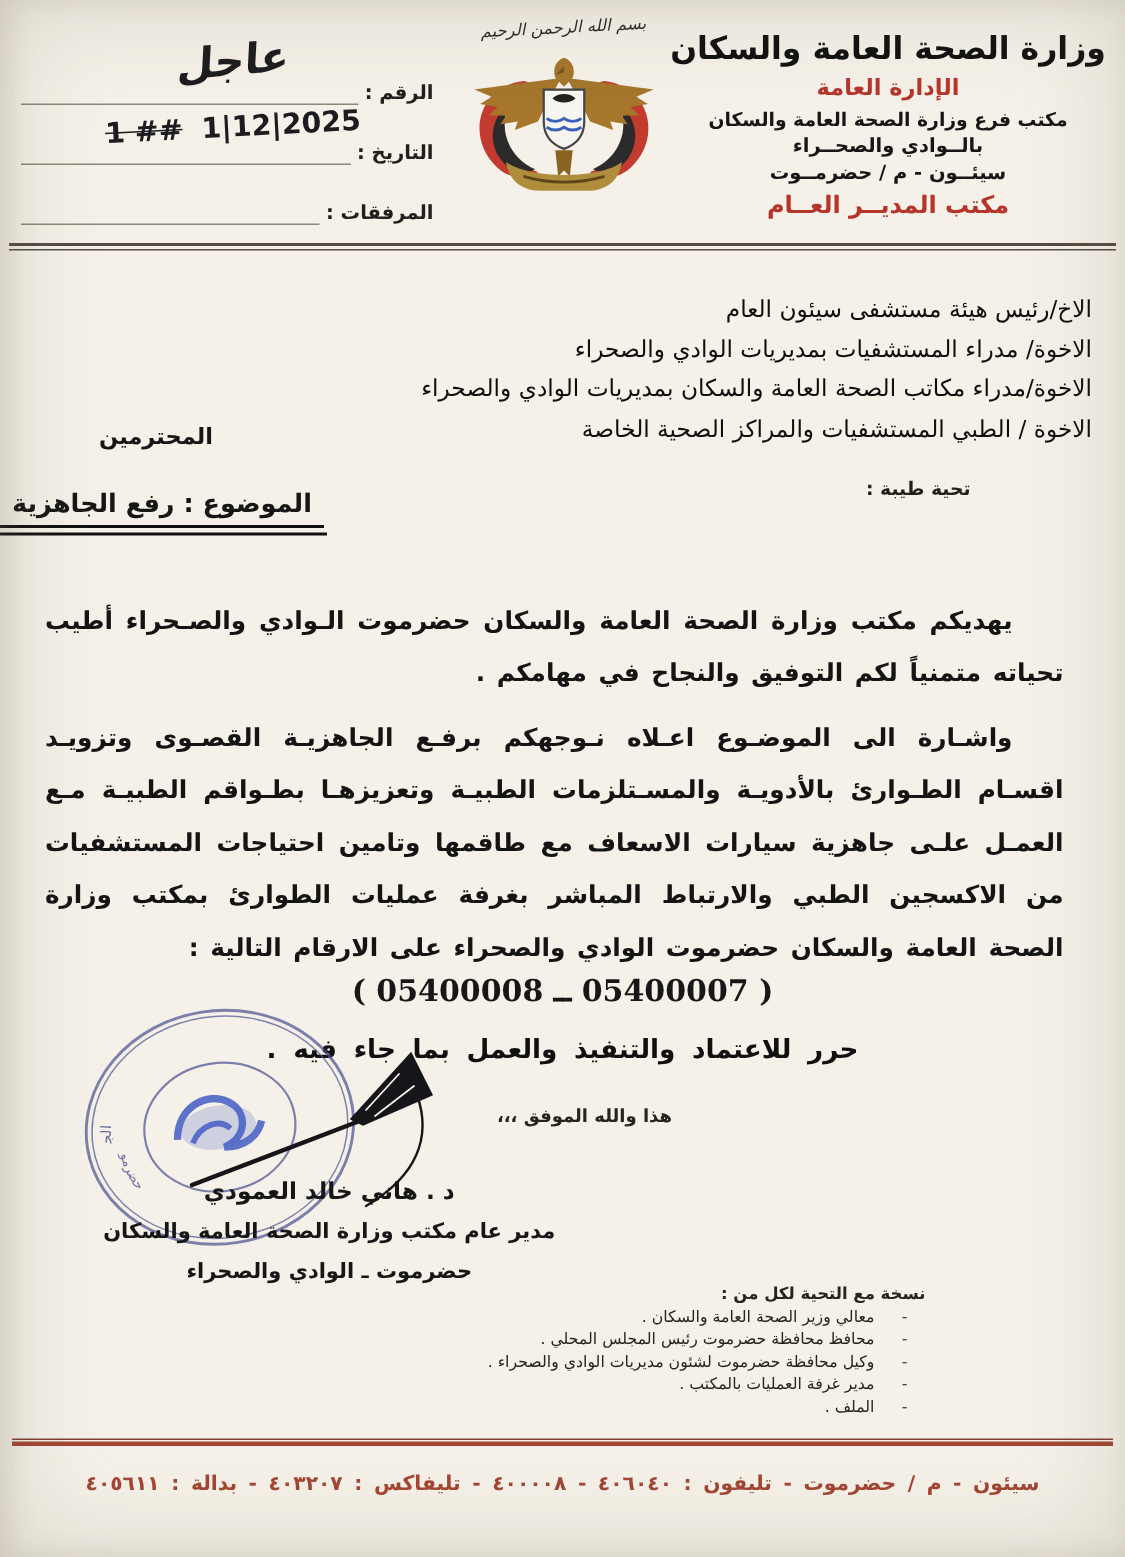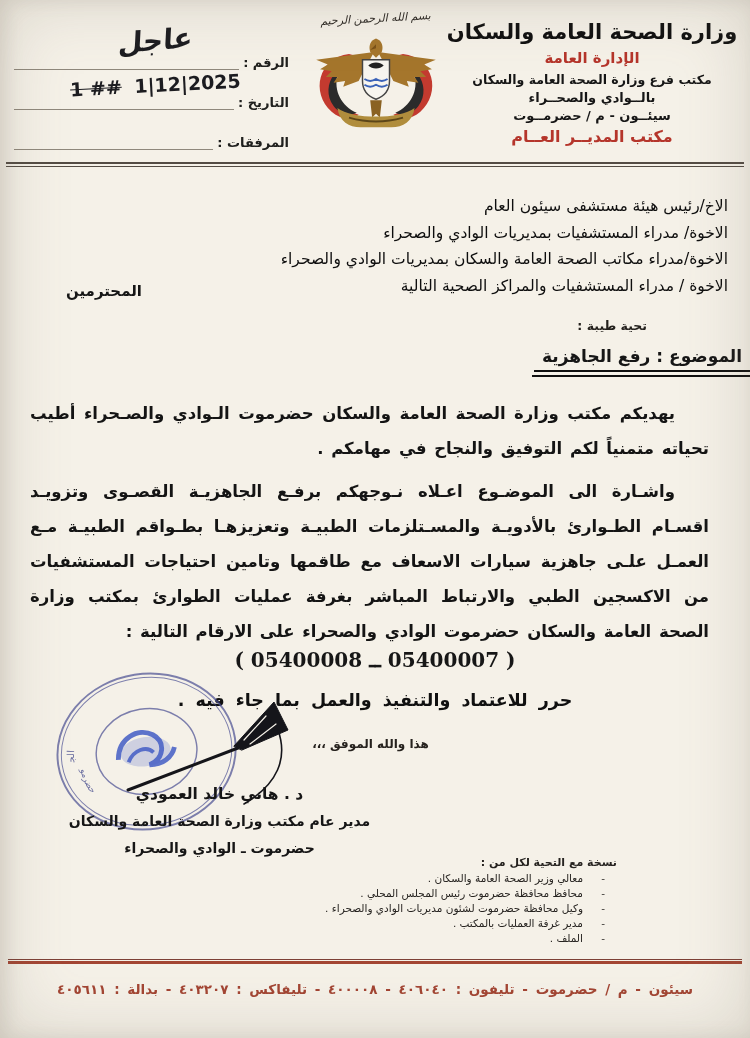--- a/index.html
+++ b/index.html
@@ -41,39 +41,39 @@
   .hdr-rule{position:absolute;top:162px;left:6px;right:6px;height:5px;
     border-top:2.5px solid #544c44;border-bottom:1.5px solid #544c44;}
 
   
   .recipients{position:absolute;top:193px;right:22px;width:700px;
     font-size:15.5px;font-weight:400;line-height:26.5px;color:#0e0e0e;}
   .respected{position:absolute;top:282px;left:66px;font-size:15px;font-weight:800;}
   .greeting{position:absolute;top:318px;right:103px;font-size:12.5px;font-weight:700;color:#23201c;}
 
   
-  .subject-row{position:absolute;top:346px;width:100%;text-align:right;}
+  .subject-row{position:absolute;top:326px;width:100%;text-align:left;}
   .subject{display:inline-block;font-size:17px;font-weight:800;padding:0 8px 4px;
     border-bottom:2.5px solid #101010;position:relative;}
   .subject::after{content:"";position:absolute;right:-2px;left:-2px;bottom:-7px;
     border-bottom:2px solid #101010;}
 
   
   .bodytext{position:absolute;right:41px;left:30px;text-align:justify;
     font-size:16.5px;font-weight:700;line-height:35px;color:#141414;word-spacing:2px;}
   .p1{top:396px;text-indent:34px;}
   .p2{top:474px;text-indent:34px;}
   .phones{position:absolute;top:648px;width:100%;text-align:center;font-size:20px;
     font-weight:700;font-family:"DejaVu Serif",serif;color:#171717;}
   .phones bdo{direction:ltr;unicode-bidi:bidi-override;}
 
   
   .directive{position:absolute;top:690px;width:100%;text-align:center;
     font-size:17.5px;font-weight:800;word-spacing:5px;color:#101010;}
-  .blessing{position:absolute;top:737px;left:293px;width:155px;text-align:center;
+  .blessing{position:absolute;top:737px;left:293px;width:155px;
     font-size:12px;font-weight:600;color:#26221e;}
   .stamp{position:absolute;top:666px;left:44px;width:205px;height:170px;
     transform:rotate(-9deg);opacity:.88;}
   .signature{position:absolute;top:686px;left:116px;width:270px;height:135px;}
   .signer{position:absolute;top:781px;left:32px;width:375px;text-align:center;line-height:27px;}
   .signer .name{font-size:15.5px;font-weight:800;}
   .signer .title{font-size:14px;font-weight:800;}
 
   
   .cc{position:absolute;top:856px;right:133px;width:480px;text-align:right;color:#262320;}
@@ -140,21 +140,21 @@
     <span class="scratch">1 ##</span>
     <span>1|12|2025</span>
   </div>
 
   <div class="hdr-rule"></div>
 
   <div class="recipients">
       <div class="recipient-line">الاخ/رئيس هيئة مستشفى سيئون العام</div>
       <div class="recipient-line">الاخوة/ مدراء المستشفيات بمديريات الوادي والصحراء</div>
       <div class="recipient-line">الاخوة/مدراء مكاتب الصحة العامة والسكان بمديريات الوادي والصحراء</div>
-      <div class="recipient-line">الاخوة / مدراء المستشفيات والمراكز الصحية التالية</div>
+      <div class="recipient-line">الاخوة / الطبي المستشفيات والمراكز الصحية الخاصة</div>
     </div>
   <div class="respected">المحترمين</div>
 
   <div class="greeting">تحية طيبة :</div>
 
   <div class="subject-row">
     <span class="subject">الموضوع : رفع الجاهزية</span>
   </div>
 
   <div class="bodytext p1">يهديكم مكتب وزارة الصحة العامة والسكان حضرموت الـوادي والصـحراء أطيب تحياته متمنياً لكم التوفيق والنجاح في مهامكم .</div>

